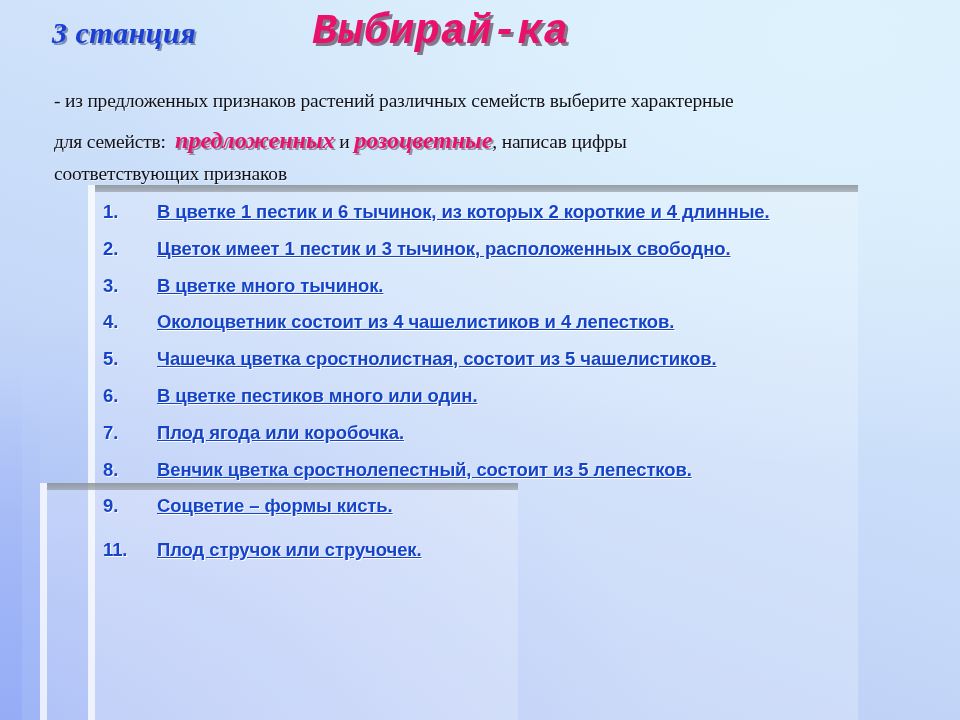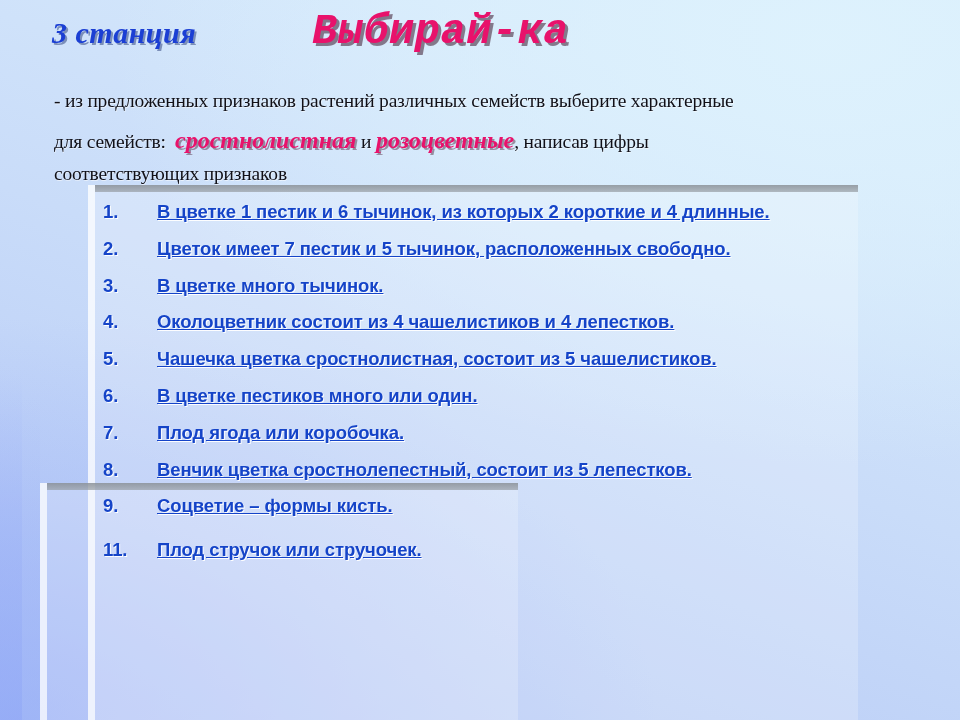--- a/index.html
+++ b/index.html
@@ -217,21 +217,21 @@
   <div class="bg-band band-b"></div>
 
   <div class="header">
     <div class="title-row">
       <div class="station-title">3 станция</div>
       <div class="main-title">Выбирай-ка</div>
     </div>
 
     <div class="subtitle">
       <span class="lead">- из предложенных признаков растений различных семейств выберите характерные</span>
-      <span class="line2"><span>для семейств</span><span>:</span>&nbsp;&nbsp;<span class="accent">сростнолистная</span>&nbsp;<span>и</span>&nbsp;<span class="accent">розоцветные</span><span>, написав цифры</span></span>
+      <span class="line2"><span>для семейств</span><span>:</span>&nbsp;&nbsp;<span class="accent">предложенных</span>&nbsp;<span>и</span>&nbsp;<span class="accent">розоцветные</span><span>, написав цифры</span></span>
       <span class="line3">соответствующих признаков</span>
     </div>
   </div>
 
   <div class="panel" id="panel-main">
     <div class="shadow-bar"></div>
     <div class="left-edge"></div>
   </div>
 
   <div class="panel" id="panel-second">
@@ -239,21 +239,21 @@
     <div class="left-edge"></div>
   </div>
 
   <div class="list" id="feature-list">
       <div class="list-item">
         <span class="num">1.</span>
         <span class="txt">В цветке 1 пестик и 6 тычинок, из которых 2 короткие и 4 длинные.</span>
       </div>
       <div class="list-item">
         <span class="num">2.</span>
-        <span class="txt">Цветок имеет 7 пестик и 5 тычинок, расположенных свободно.</span>
+        <span class="txt">Цветок имеет 1 пестик и 3 тычинок, расположенных свободно.</span>
       </div>
       <div class="list-item">
         <span class="num">3.</span>
         <span class="txt">В цветке много тычинок.</span>
       </div>
       <div class="list-item">
         <span class="num">4.</span>
         <span class="txt">Околоцветник состоит из 4 чашелистиков и 4 лепестков.</span>
       </div>
       <div class="list-item">

